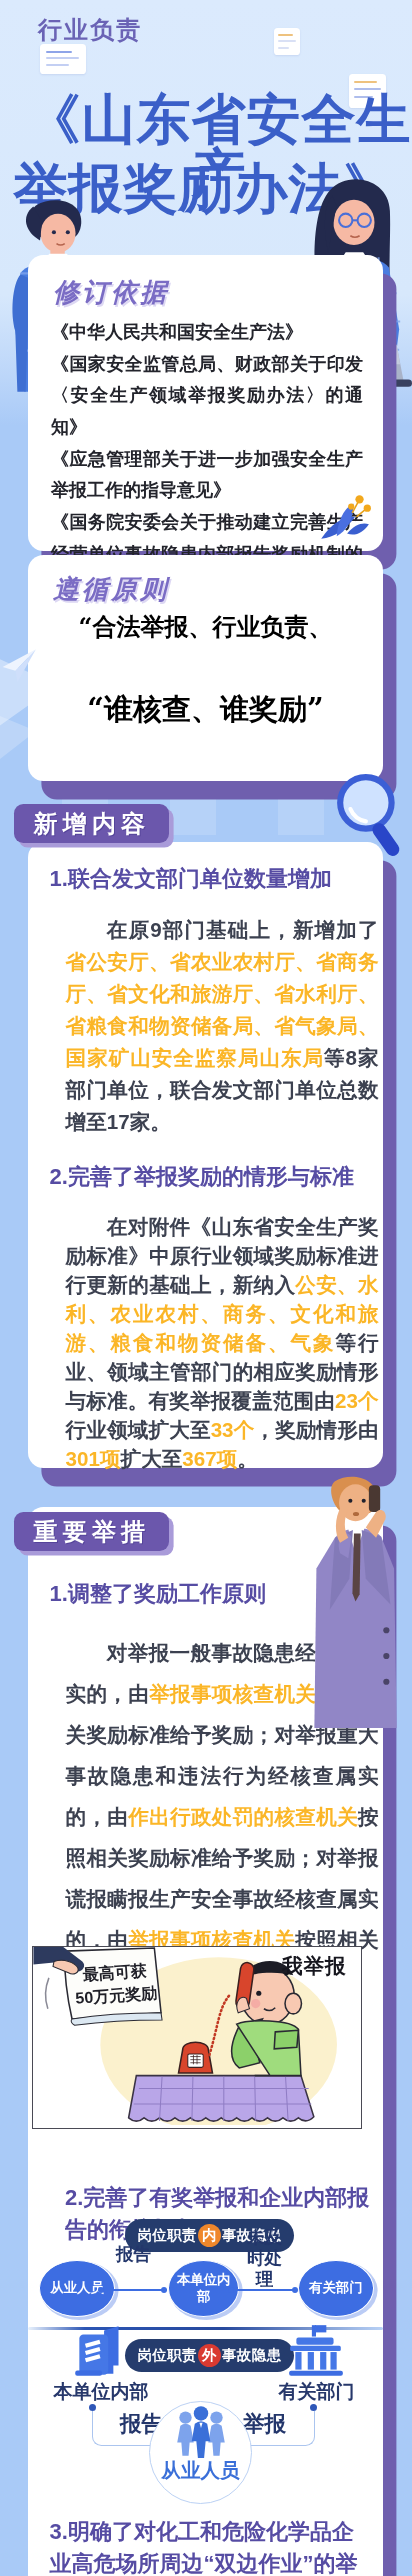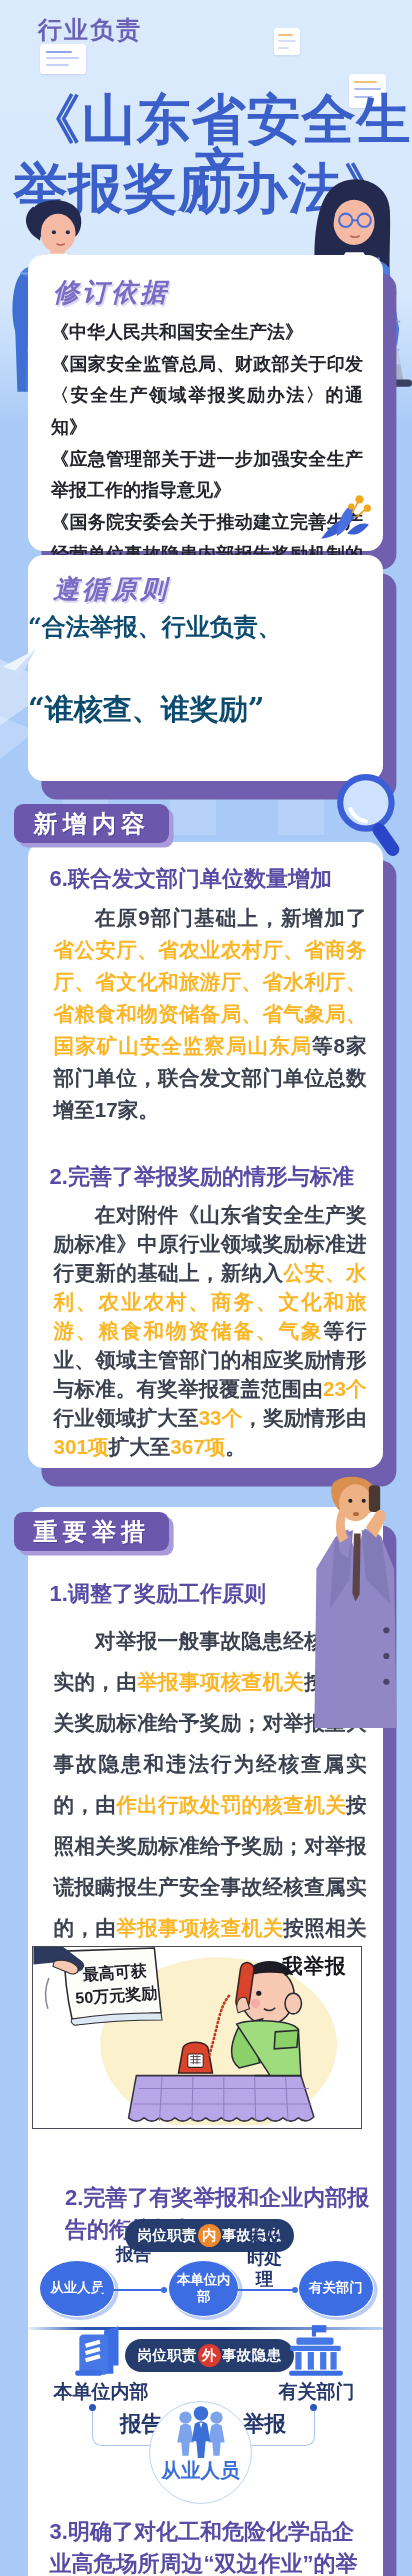--- a/index.html
+++ b/index.html
@@ -21,26 +21,26 @@
          color:#2f6cd8;font-style:italic;letter-spacing:1px;text-shadow:1px 1px 0 #bcd3f7;}
   
   .card{position:absolute;left:28px;width:355px;background:#ffffff;border-radius:15.5px;
         box-shadow:13.4px 18.5px 0 0 #6f5fae;}
   .script-head{font-size:26px;font-weight:900;font-style:italic;color:#7a6cc4;letter-spacing:3.1px;
         text-shadow:1.5px 1.5px 0 #ddd8f3;}
   .badge{position:absolute;left:14.4px;width:155px;height:39px;background:#6b57ac;border-radius:9.3px;
         box-shadow:4.6px 4.6px 0 0 #a99bd9;display:flex;align-items:center;justify-content:center;z-index:5;}
   .badge span{color:#fff;font-size:24px;font-weight:900;letter-spacing:5.2px;text-shadow:1px 1px 0 #55449a;}
   .numhead{font-weight:900;color:#564ca3;font-size:22px;line-height:1.35;}
-  .para{font-size:20.6px;font-weight:700;color:#3c4150;text-align:justify;text-indent:2em;margin:4px;}
+  .para{font-size:20.6px;font-weight:700;color:#3c4150;text-align:justify;text-indent:2em;margin:16px;}
   .hl{color:#fbb627;}
   
   .law-list div{font-size:18px;font-weight:700;color:#23242c;line-height:1.76;text-align:justify;}
   
-  .quote{font-family:"DejaVu Serif","Liberation Serif",serif;font-weight:700;color:#0c4a6e;text-align:left;}
+  .quote{font-family:"DejaVu Serif","Liberation Serif",serif;font-weight:700;color:#000000;text-align:center;}
   
   .pill{position:absolute;background:#253c6d;color:#fff;border-radius:515px;font-size:14.4px;font-weight:900;
         padding:5.2px 12.4px;letter-spacing:0.5px;white-space:nowrap;display:flex;align-items:center;}
   .pill .mid{display:inline-flex;align-items:center;justify-content:center;width:23px;height:23px;border-radius:50%;
         margin:0 1px;font-size:14.4px;}
   .mid.orange{background:#ef872b;} .mid.red{background:#d93a31;}
   .dcircle{position:absolute;width:55px;height:55px;border-radius:50%;background:#3d6de2;color:#fff;
         display:flex;align-items:center;justify-content:center;text-align:center;font-size:13.4px;font-weight:800;
         line-height:1.25;border:1.5px solid #fff;box-shadow:2.6px 2.1px 0 1px rgba(61,109,226,.35);}
   .edge-label{position:absolute;color:#23366b;font-weight:900;font-size:17.5px;text-align:center;line-height:1.2;}
@@ -167,21 +167,21 @@
     <span>新增内容</span>
   </div>
 
   <svg class="abs" style="left:334px;top:772px;z-index:6;" width="72" height="90" viewBox="0 0 140 175">
     <circle cx="62" cy="60" r="50" fill="#cfe2ff" stroke="#3b5fd6" stroke-width="12"></circle>
     <path d="M32 72 Q40 92 62 96" stroke="#fff" stroke-width="8" fill="none" stroke-linecap="round"></path>
     <rect x="88" y="96" width="26" height="72" rx="13" fill="#2946c8" transform="rotate(-35 100 132)"></rect>
   </svg>
 
   <div class="card" style="top:842px;height:626px;">
-    <div class="numhead" style="position:absolute;left:21.6px;top:21.6px;">6.联合发文部门单位数量增加</div>
+    <div class="numhead" style="position:absolute;left:21.6px;top:21.6px;">1.联合发文部门单位数量增加</div>
     <p class="para" style="position:absolute;left:21.6px;top:56px;width:313px;line-height:32px;">
       <span>在原9部门基础上，新增加了</span><span class="hl">省公安厅、省农业农村厅、省商务厅、省文化和旅游厅、省水利厅、省粮食和物资储备局、省气象局、国家矿山安全监察局山东局</span><span>等8家部门单位，联合发文部门单位总数增至17家。</span>
     </p>
     <div class="numhead" style="position:absolute;left:21.6px;top:320px;">2.完善了举报奖励的情形与标准</div>
     <p class="para" style="position:absolute;left:21.6px;top:354px;width:313px;line-height:29px;">
       <span>在对附件《山东省安全生产奖励标准》中原行业领域奖励标准进行更新的基础上，新纳入</span><span class="hl">公安、水利、农业农村、商务、文化和旅游、粮食和物资储备、气象</span><span>等行业、领域主管部门的相应奖励情形与标准。有奖举报覆盖范围由</span><span class="hl">23个</span><span>行业领域扩大至</span><span class="hl">33个</span><span>，奖励情形由</span><span class="hl">301项</span><span>扩大至</span><span class="hl">367项</span><span>。</span>
     </p>
   </div>
 
   <svg class="abs" style="left:304px;top:1476px;z-index:4;" width="103" height="252" viewBox="0 0 200 490">

